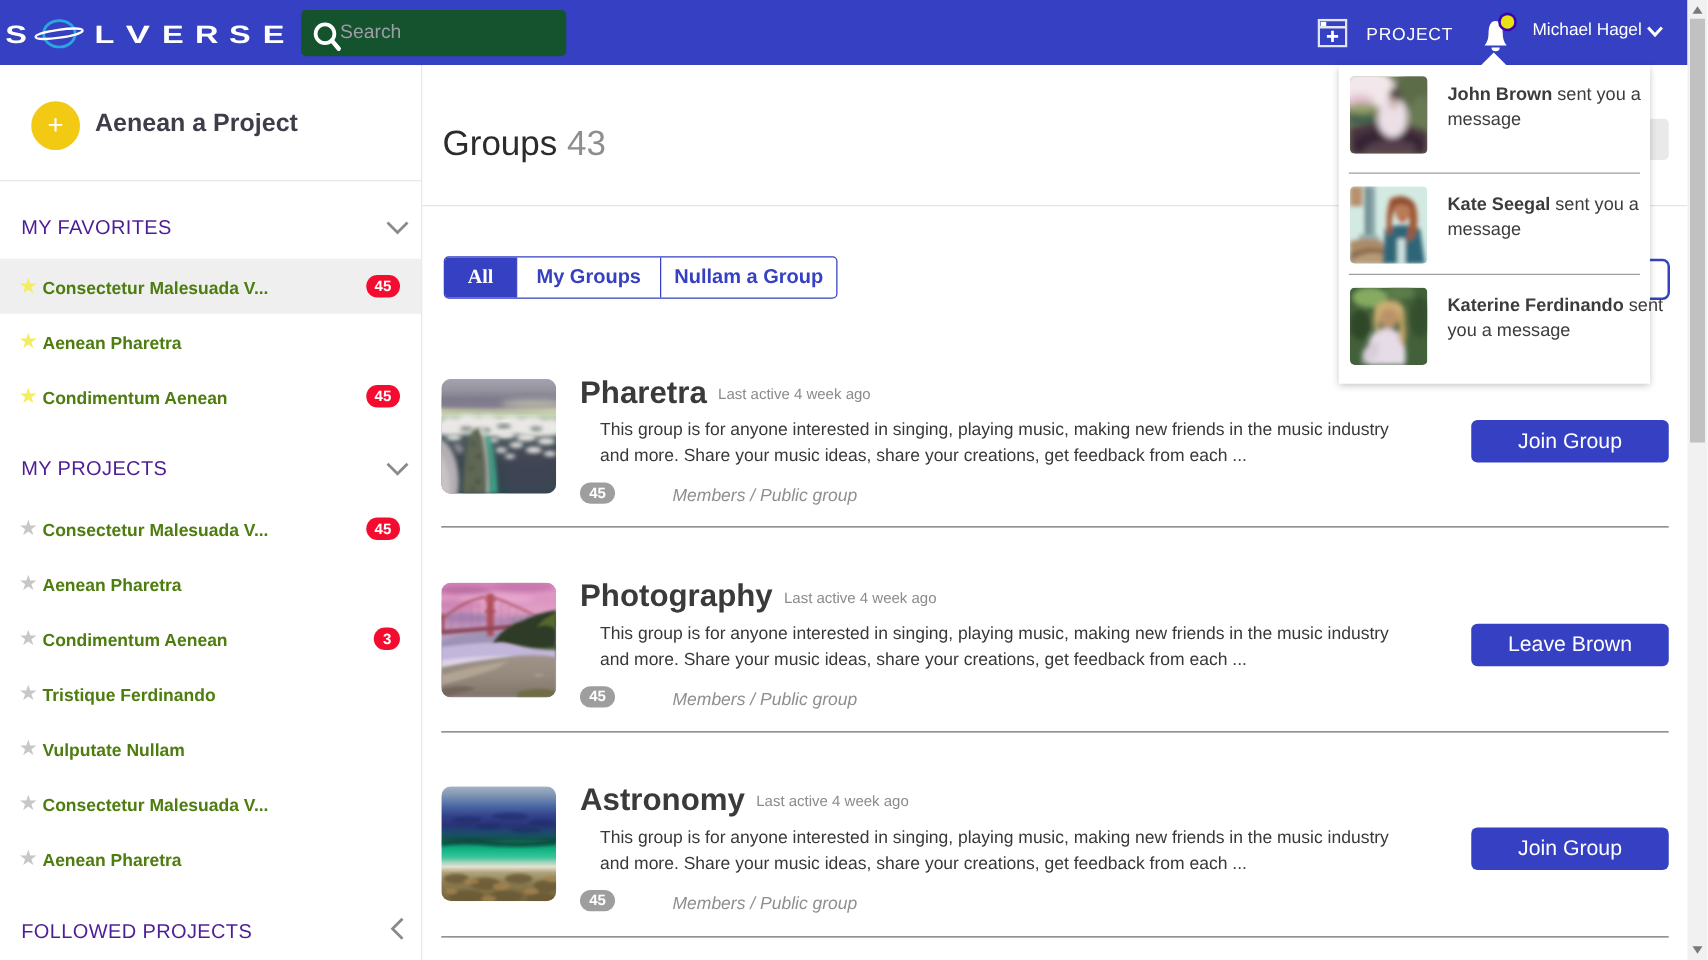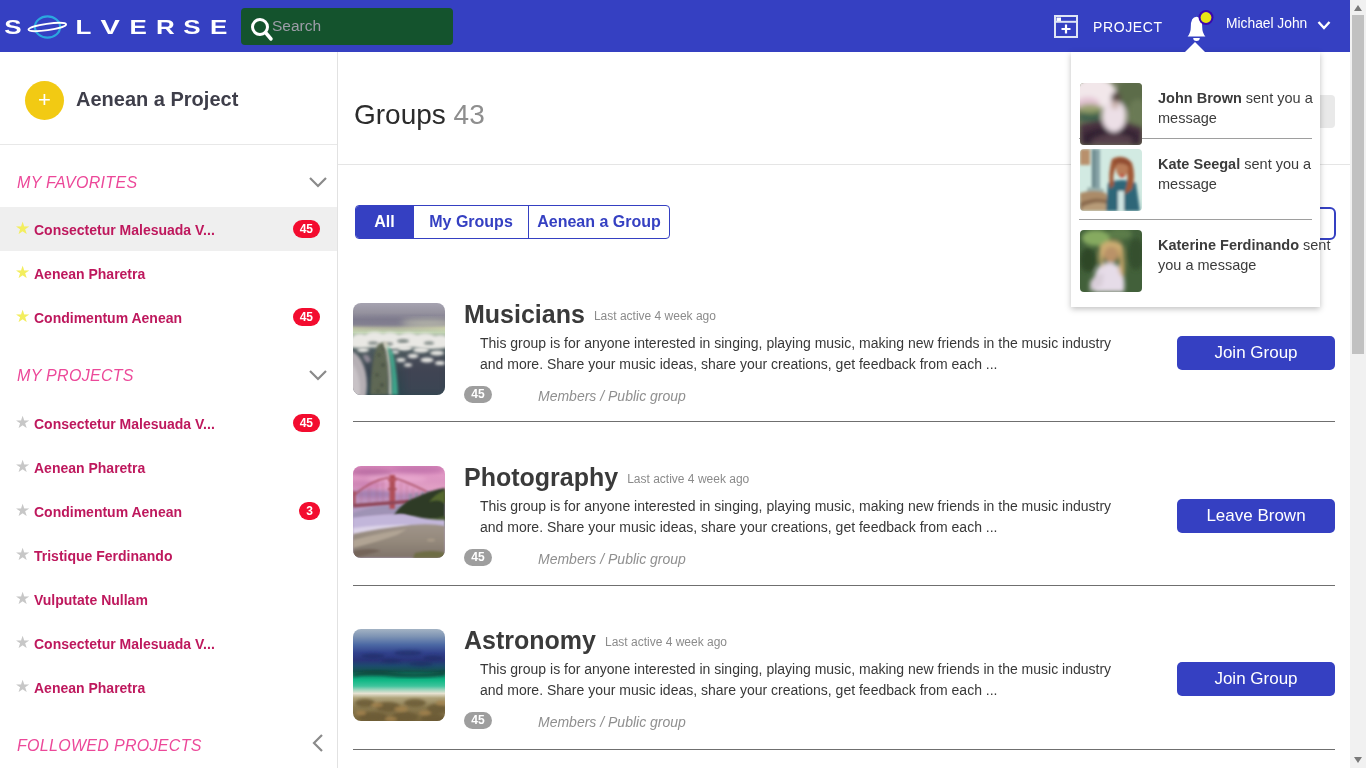--- a/index.html
+++ b/index.html
@@ -18,37 +18,37 @@
 
 #sbar { position:absolute; right:0; top:0; width:16px; height:768px; background:#f1f1f1; }
 #sbar .thumb { position:absolute; left:2px; top:15px; width:12px; height:339px; background:#c1c1c1; }
 #sbar .up { position:absolute; left:4px; top:5px; width:0; height:0; border-left:4px solid transparent; border-right:4px solid transparent; border-bottom:6px solid #7a7a7a; }
 #sbar .dn { position:absolute; left:4px; bottom:5px; width:0; height:0; border-left:4px solid transparent; border-right:4px solid transparent; border-top:6px solid #7a7a7a; }
 
 #side { position:absolute; left:0; top:52px; width:338px; height:716px; background:#fff; border-right:1px solid #e2e2e2; }
 #startp { position:absolute; left:0; top:0; width:337px; height:93px; border-bottom:1px solid #e8e8e8; }
 #startp .circ { position:absolute; left:25px; top:29px; width:39px; height:39px; border-radius:50%; background:#f2ca13; color:#fff; font-size:22px; text-align:center; line-height:37px; }
 #startp .txt { position:absolute; left:76px; top:36px; font-size:20px; font-weight:bold; color:#3e3e4a; }
-.shead { position:absolute; left:17px; font-size:16px; color:#ec4899; letter-spacing:.3px;font-style:italic; }
+.shead { position:absolute; left:17px; font-size:16px; color:#4c1d95; letter-spacing:.3px; }
 .schev { position:absolute; right:9px; }
 .srow { position:absolute; left:0; width:337px; height:44px; }
 .srow .star { position:absolute; left:15px; top:13px; font-size:17px; line-height:17px; color:#f3ee5e; }
 .srow .star.g { color:#c7c7c7; }
-.srow .lbl { position:absolute; left:34px; top:15px; font-size:14px; font-weight:bold; color:#be185d; }
+.srow .lbl { position:absolute; left:34px; top:15px; font-size:14px; font-weight:bold; color:#4d7c0f; }
 .srow .bdg { position:absolute; right:17px; top:13px; height:18px; background:#f30c2f; border-radius:9px; color:#fff; font-size:12px; font-weight:bold; text-align:center; line-height:18px; padding:0 7px; }
 .srow.hl { background:#efefef; }
 
 #main { position:absolute; left:338px; top:52px; width:1012px; height:716px; background:#fff; }
 #gtitle { position:absolute; left:16px; top:47px; font-size:28px; color:#2b2b2b; }
 #gtitle span { color:#8e8e8e; }
 #gsearch { position:absolute; left:787px; top:43px; width:210px; height:33px; background:#e9e9e9; border-radius:4px; }
 #hr1 { position:absolute; left:0; top:112px; width:1012px; border-top:1px solid #e5e5e5; }
 #tabs { position:absolute; left:17px; top:153px; height:34px; border:1px solid #3540c2; border-radius:4px; display:flex; background:#fff; }
 #tabs .t { height:32px; line-height:32px; text-align:center; font-size:16px; font-weight:bold; color:#3540c2; border-right:1px solid #3540c2; }
-#tabs .t:nth-child(1){width:58px;} #tabs .t:nth-child(2){width:115px;} #tabs .t:nth-child(3){width:140px;}
+#tabs .t:nth-child(1){width:58px;font-family:Liberation Serif, serif;} #tabs .t:nth-child(2){width:115px;} #tabs .t:nth-child(3){width:140px;}
 #tabs .t.on { background:#3540c2; color:#fff; border-radius:3px 0 0 3px; }
 #tabs .t:last-child { border-right:none; }
 #orderby { position:absolute; left:838px; top:155px; width:160px; height:33px; border:2px solid #3540c2; border-radius:6px; background:#fff; }
 .grow { position:absolute; left:0; width:1012px; height:163px; }
 .grow .pic { position:absolute; left:15px; top:0; width:92px; height:92px; border-radius:8px; overflow:hidden; }
 .grow .trow { position:absolute; left:126px; top:-3px; display:flex; align-items:baseline; }
 .grow .ttl { font-size:25px; font-weight:bold; color:#3a3a3a; }
 .grow .ago { margin-left:9px; font-size:12px; color:#8b8b8b; position:relative; top:-3px; }
 .grow .dsc { position:absolute; left:142px; top:30px; width:640px; font-size:14px; color:#383838; line-height:20.5px; }
 .grow .mbdg { position:absolute; left:126px; top:83px; width:28px; height:17px; background:#9e9e9e; border-radius:9px; color:#fff; font-size:12px; font-weight:bold; text-align:center; line-height:17px; }
@@ -127,21 +127,21 @@
       <path d="M2 2 L10 10 L18 2" fill="none" stroke="#8a8a8a" stroke-width="2.2"></path>
     </svg>
 </div>
 <div id="main">
   <div id="gtitle">Groups <span>43</span></div>
   <div id="gsearch"></div>
   <div id="hr1"></div>
   <div id="tabs">
     <div class="t on">All</div>
     <div class="t">My Groups</div>
-    <div class="t">Aenean a Group</div>
+    <div class="t">Nullam a Group</div>
   </div>
   <div id="orderby"></div>
 
   <div class="grow" style="top:251px;">
     <div class="pic"><svg width="92" height="92" viewBox="0 0 92 92">
       <defs>
         <linearGradient id="g1a" x1="0" y1="0" x2="0" y2="1">
           <stop offset="0" stop-color="#a6a3b1"></stop>
               <stop offset=".10" stop-color="#96939f"></stop>
           <stop offset=".18" stop-color="#817e90"></stop>
@@ -192,21 +192,21 @@
             <circle cx="25" cy="88" r="1.5"></circle>
             <circle cx="31" cy="46" r="1.3"></circle>
       </g>
       <path d="M31 39 Q37 60 36 92 L39 92 Q39 60 34 39 Z" fill="#dcd6c4" filter="url(#bl1)"></path>
       <path d="M34 42 Q40 62 39 92 L45 92 Q44 68 40 50 Z" fill="#3fb896" opacity=".85" filter="url(#bl1)"></path>
       <ellipse cx="-6" cy="82" rx="20" ry="35" fill="#b5afb4" filter="url(#bl1)"></ellipse>
       <ellipse cx="-10" cy="86" rx="17" ry="30" fill="#c8c2c6" filter="url(#bl1)"></ellipse>
       <path d="M10 52 Q16 50 18 58 L14 60 Q10 56 10 52 Z" fill="#8e8894" filter="url(#bl1)"></path>
     </svg></div>
     <div class="trow">
-        <div class="ttl">Musicians</div>
+        <div class="ttl">Pharetra</div>
         <div class="ago">Last active 4 week ago</div>
       </div>
     <div class="dsc">This group is for anyone interested in singing, playing music, making new friends in the music industry and more. Share your music ideas, share your creations, get feedback from each ...</div>
     <div class="mbdg">45</div>
     <div class="meta">Members / Public group</div>
     <div class="btn">Join Group</div>
     <div class="sep"></div>
   </div>
 
   <div class="grow" style="top:414px;">
@@ -380,30 +380,30 @@
     <line x1="2" y1="6.8" x2="22" y2="6.8" stroke="#dfe5f5" stroke-width="2"></line>
     <path d="M12 9.5 L12 18.5 M7.5 14 L16.5 14" stroke="#fff" stroke-width="2.2"></path>
   </svg>
   <div id="projtxt">PROJECT</div>
   <svg id="bell" width="30" height="36" viewBox="0 0 30 36">
     <path d="M11.5 8.7 Q5.8 8.7 5.8 19 Q5.8 25 2.6 28.4 L20.4 28.4 Q17.2 25 17.2 19 Q17.2 8.7 11.5 8.7 Z" fill="#fff"></path>
     <path d="M8.2 30 a3.3 3 0 0 0 6.6 0 Z" fill="#fff"></path>
     <circle cx="21" cy="9.5" r="7.5" fill="#3b07ad"></circle>
     <circle cx="21" cy="9.5" r="5.4" fill="#e8e414"></circle>
   </svg>
-  <div id="uname">Michael John</div>
+  <div id="uname">Michael Hagel</div>
   <svg id="caret" width="14" height="10" viewBox="0 0 14 10">
       <path d="M1.5 2 L7 8 L12.5 2" fill="none" stroke="#fff" stroke-width="2.4"></path>
     </svg>
 </div>
 <div id="drop">
   <div class="tri"></div>
   <div class="dsep" style="top:86px;"></div>
   <div class="dsep" style="top:167px;"></div>
-  <div class="nrow" style="top:23px;">
+  <div class="nrow" style="top:1px;">
     <div class="nimg"><svg width="62" height="62" viewBox="0 0 62 62">
       <defs>
             <filter id="nb1" x="-30%" y="-30%" width="160%" height="160%">
               <feGaussianBlur stdDeviation="2.4"></feGaussianBlur>
             </filter>
           </defs>
       <rect width="62" height="62" fill="#6d7658"></rect>
       <g filter="url(#nb1)">
         <ellipse cx="14" cy="10" rx="22" ry="16" fill="#f2e7ea"></ellipse>
         <ellipse cx="8" cy="22" rx="12" ry="8" fill="#e3c3d3"></ellipse>

